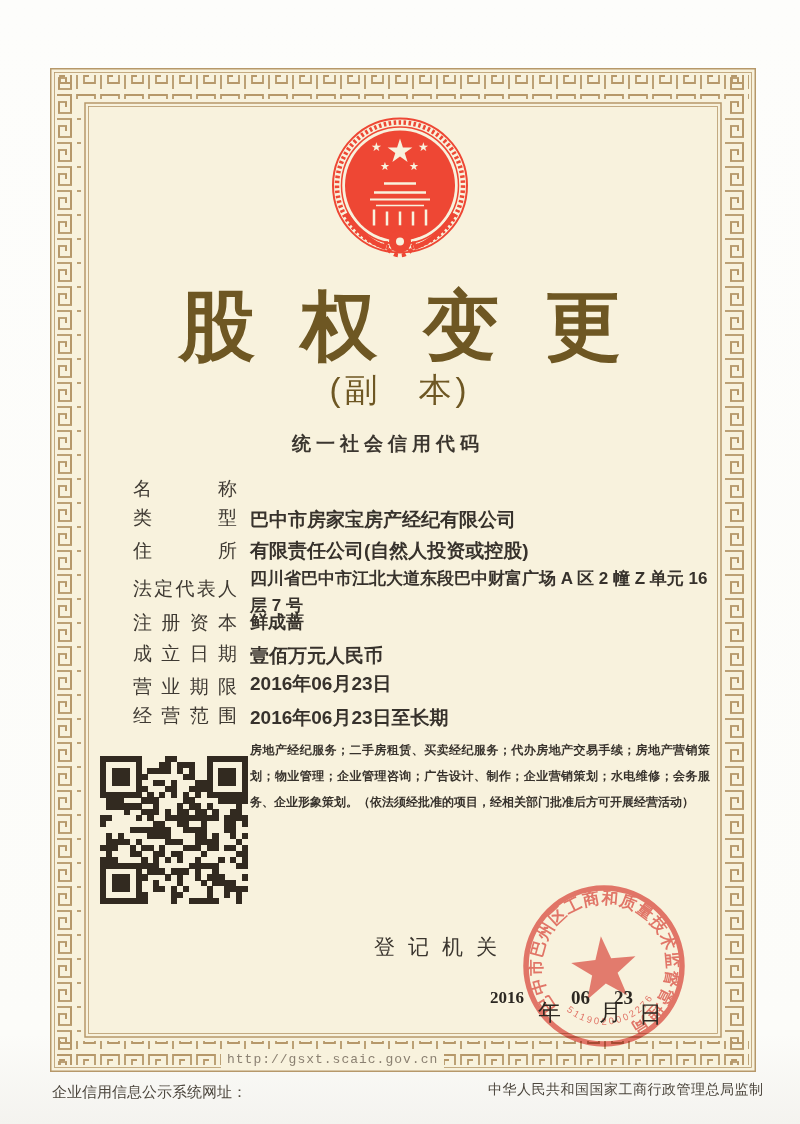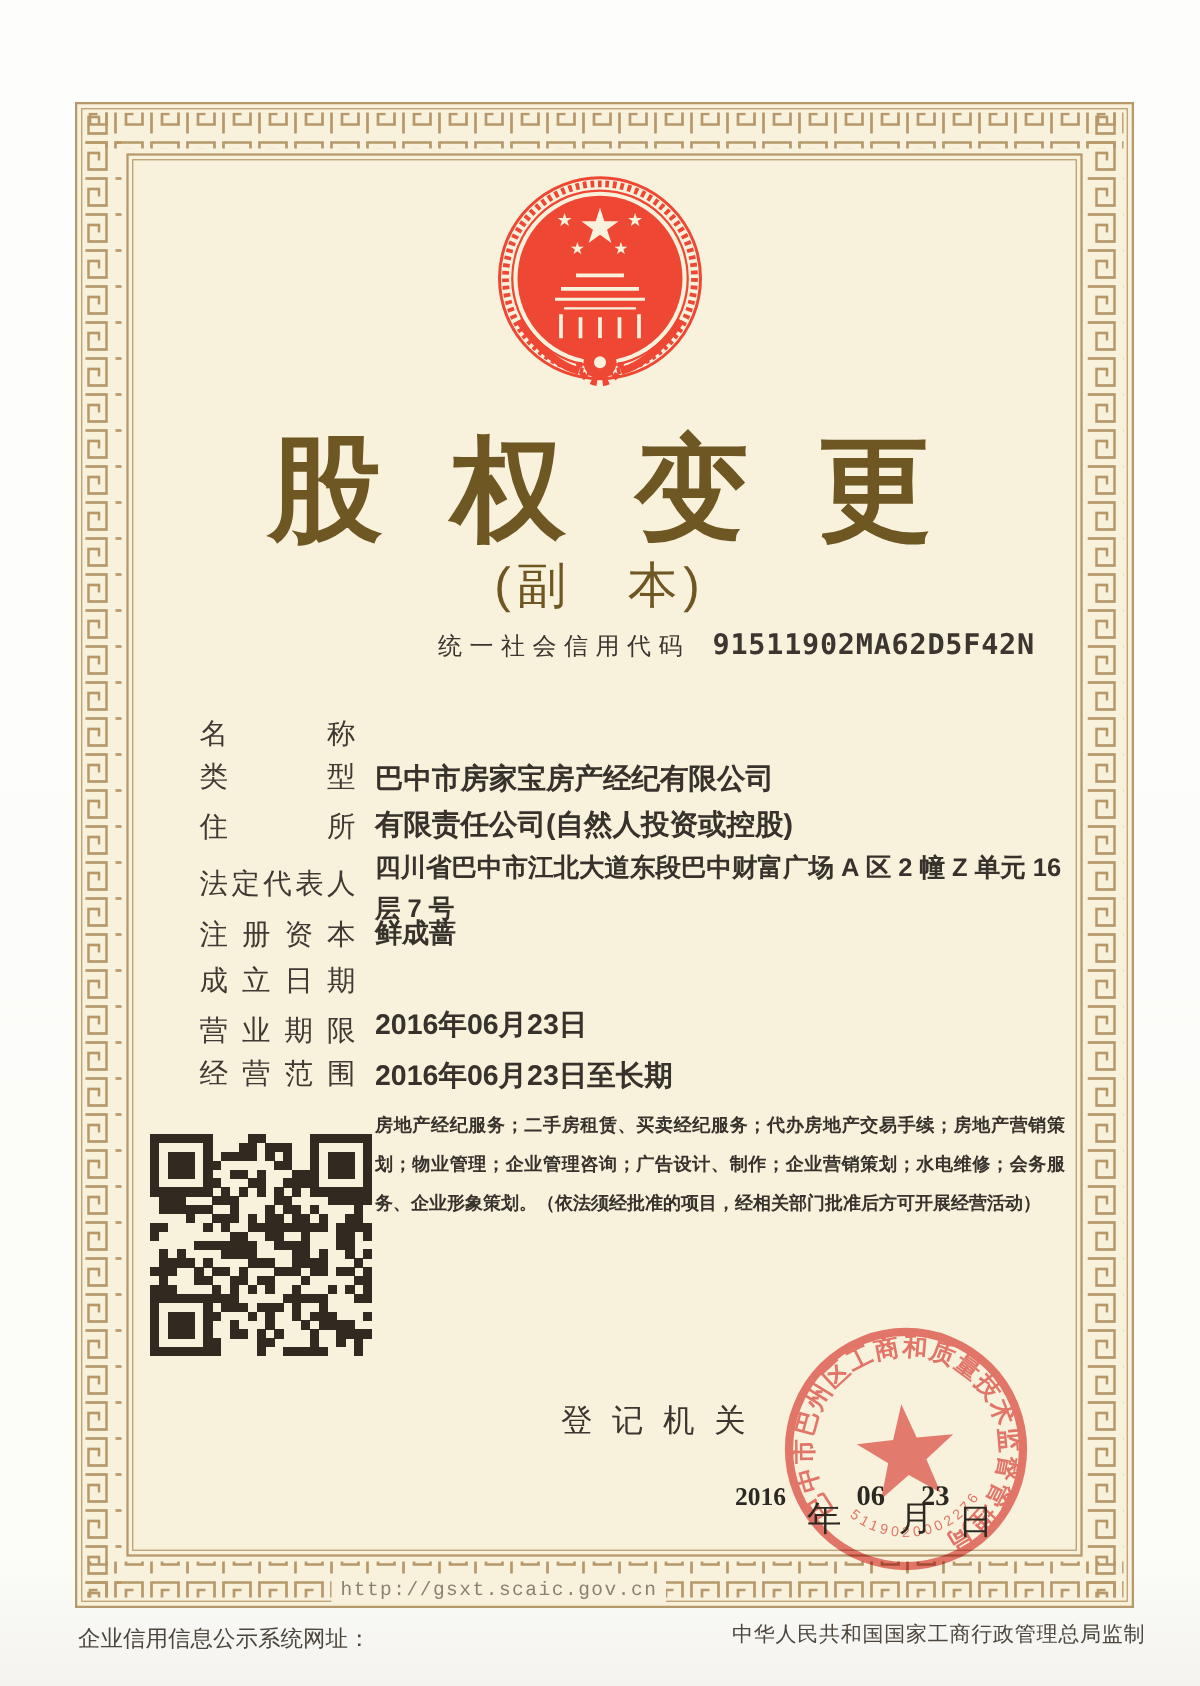--- a/index.html
+++ b/index.html
@@ -9,21 +9,21 @@
   
   .frame{left:50px;top:68px;z-index:1;}
   
   .emblem{left:330px;top:112px;width:140px;height:158px;z-index:2;}
   
   .title{left:0;top:276px;width:800px;text-align:center;font-size:76px;font-weight:700;
          color:#6e5723;letter-spacing:46px;padding-left:46px;box-sizing:border-box;z-index:2;}
   .subtitle{left:0;top:368px;width:800px;text-align:center;font-size:33px;font-weight:400;
             color:#6e5723;letter-spacing:4px;z-index:2;}
   .creditline{left:292px;top:419px;display:flex;gap:15px;align-items:baseline;z-index:2;}
-  .creditlabel{font-size:16px;font-weight:400;letter-spacing:5px;color:#3b362f;}
+  .creditlabel{font-size:19px;font-weight:700;letter-spacing:5px;color:#3b362f;margin-top:12px;}
   .creditcode{font-family:"DejaVu Sans Mono",monospace;font-size:19px;font-weight:600;color:#3b362f;letter-spacing:0.5px;}
   
   .flabel{left:133px;width:104px;font-size:19px;color:#3f3a33;text-align:justify;text-align-last:justify;z-index:2;}
   .fvalue{left:250px;width:466px;font-size:19px;font-weight:600;color:#37322c;line-height:26px;z-index:2;margin-top:41px;}
   .l1{top:476px}.v1{top:466px}
   .l2{top:505px}.v2{top:497px}
   .l3{top:538px}.v3{top:524px;font-size:17px;width:478px;line-height:27px}
   .l4{top:576px}.v4{top:568px;font-size:18px}
   .l5{top:610px}.v5{top:602px}
   .l6{top:641px}.v6{top:630px}
@@ -102,36 +102,36 @@
     <circle cx="70" cy="128" r="4" fill="#f8f2dd"></circle>
     <path d="M16 100 C30 122 46 131 56 134" stroke="#ee4734" stroke-width="5" fill="none"></path>
     <path d="M124 100 C110 122 94 131 84 134" stroke="#ee4734" stroke-width="5" fill="none"></path>
   </svg>
 
   <div class="abs title">股权变更</div>
   <div class="abs subtitle">(副　本)</div>
 
   <div class="abs creditline">
     <span class="creditlabel">统一社会信用代码</span>
-    <span class="creditcode">91511902MA62D5F42N</span>
   </div>
 
   <div class="abs flabel l1">名称</div>
   <div class="abs fvalue v1">巴中市房家宝房产经纪有限公司</div>
 
   <div class="abs flabel l2">类型</div>
   <div class="abs fvalue v2">有限责任公司(自然人投资或控股)</div>
 
   <div class="abs flabel l3">住所</div>
   <div class="abs fvalue v3">四川省巴中市江北大道东段巴中财富广场 A 区 2 幢 Z 单元 16 层 7 号</div>
 
   <div class="abs flabel l4">法定代表人</div>
   <div class="abs fvalue v4">鲜成蔷</div>
 
   <div class="abs flabel l5">注册资本</div>
+  <div class="abs fvalue v5">壹佰万元人民币</div>
 
   <div class="abs flabel l6">成立日期</div>
   <div class="abs fvalue v6">2016年06月23日</div>
 
   <div class="abs flabel l7">营业期限</div>
   <div class="abs fvalue v7">2016年06月23日至长期</div>
 
   <div class="abs flabel l8">经营范围</div>
   <div class="abs fvalue v8">房地产经纪服务；二手房租赁、买卖经纪服务；代办房地产交易手续；房地产营销策划；物业管理；企业管理咨询；广告设计、制作；企业营销策划；水电维修；会务服务、企业形象策划。（依法须经批准的项目，经相关部门批准后方可开展经营活动）</div>
 

